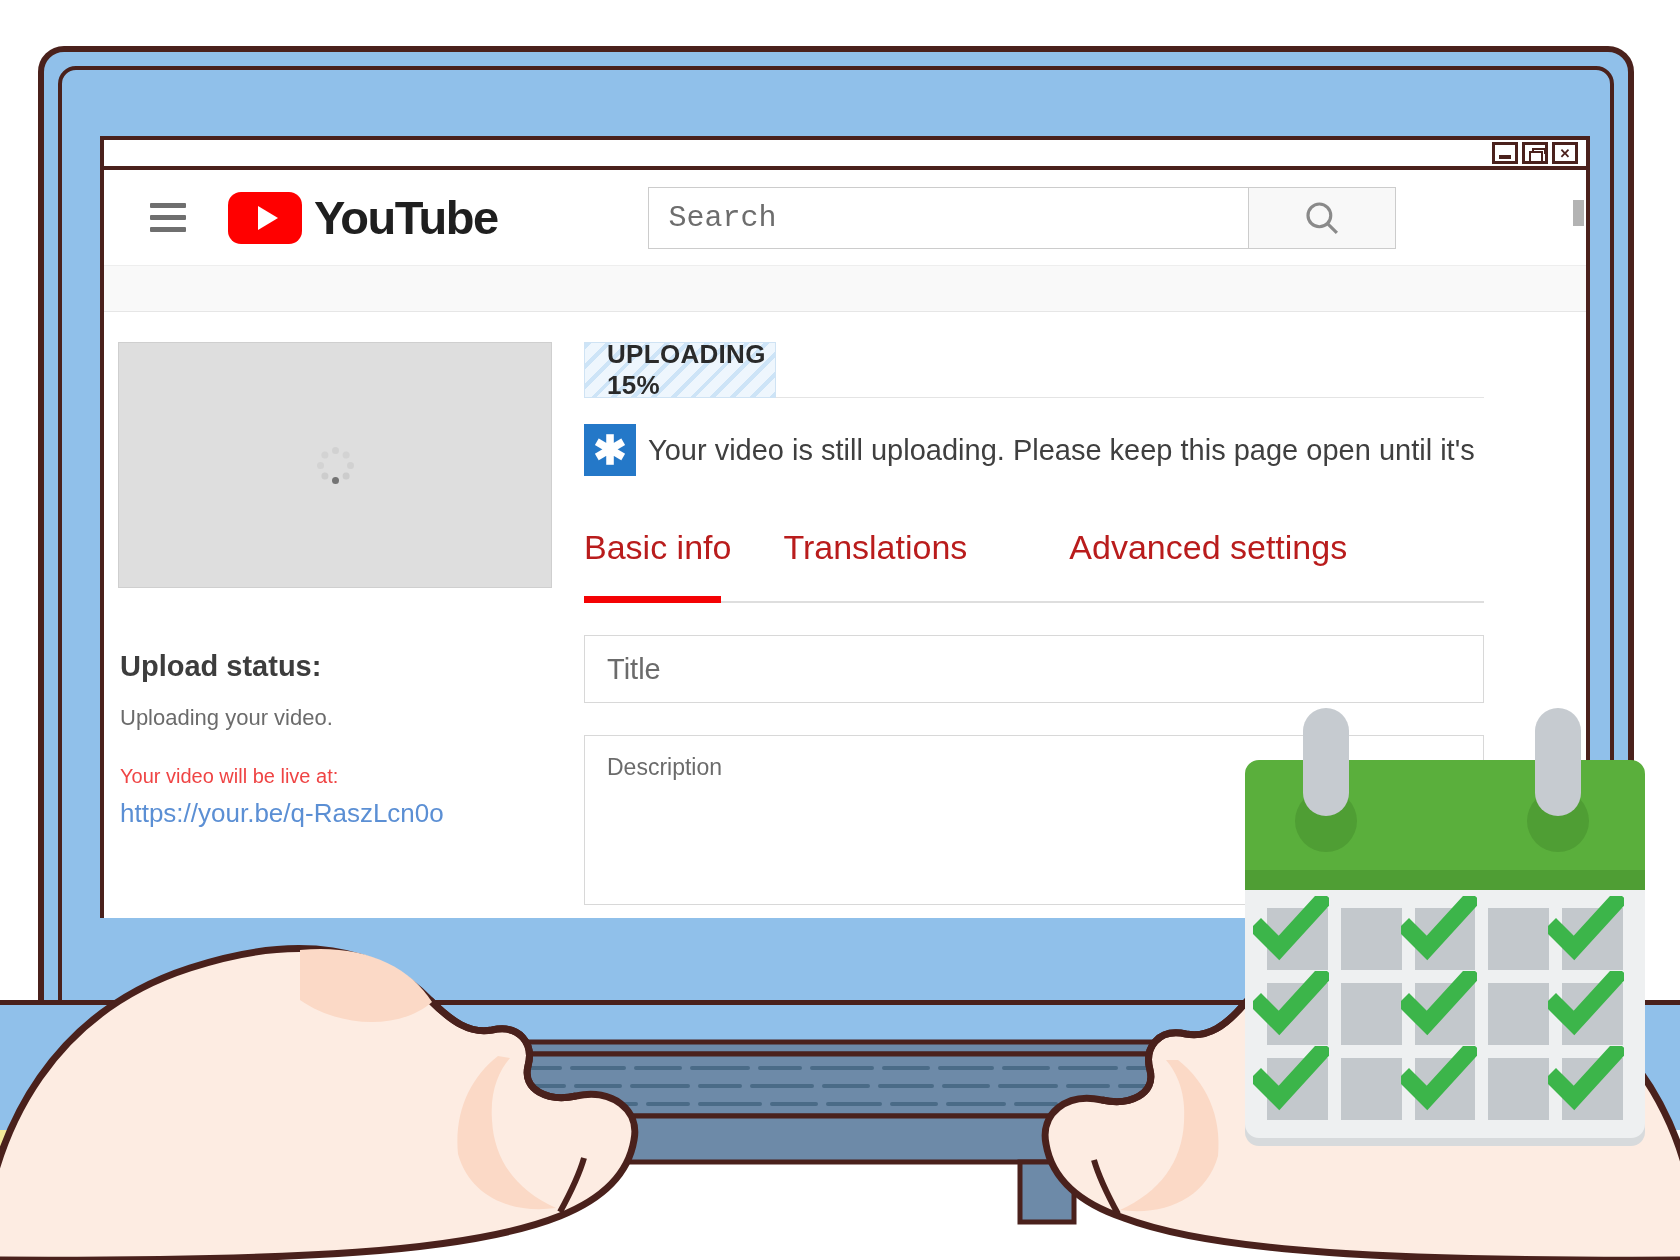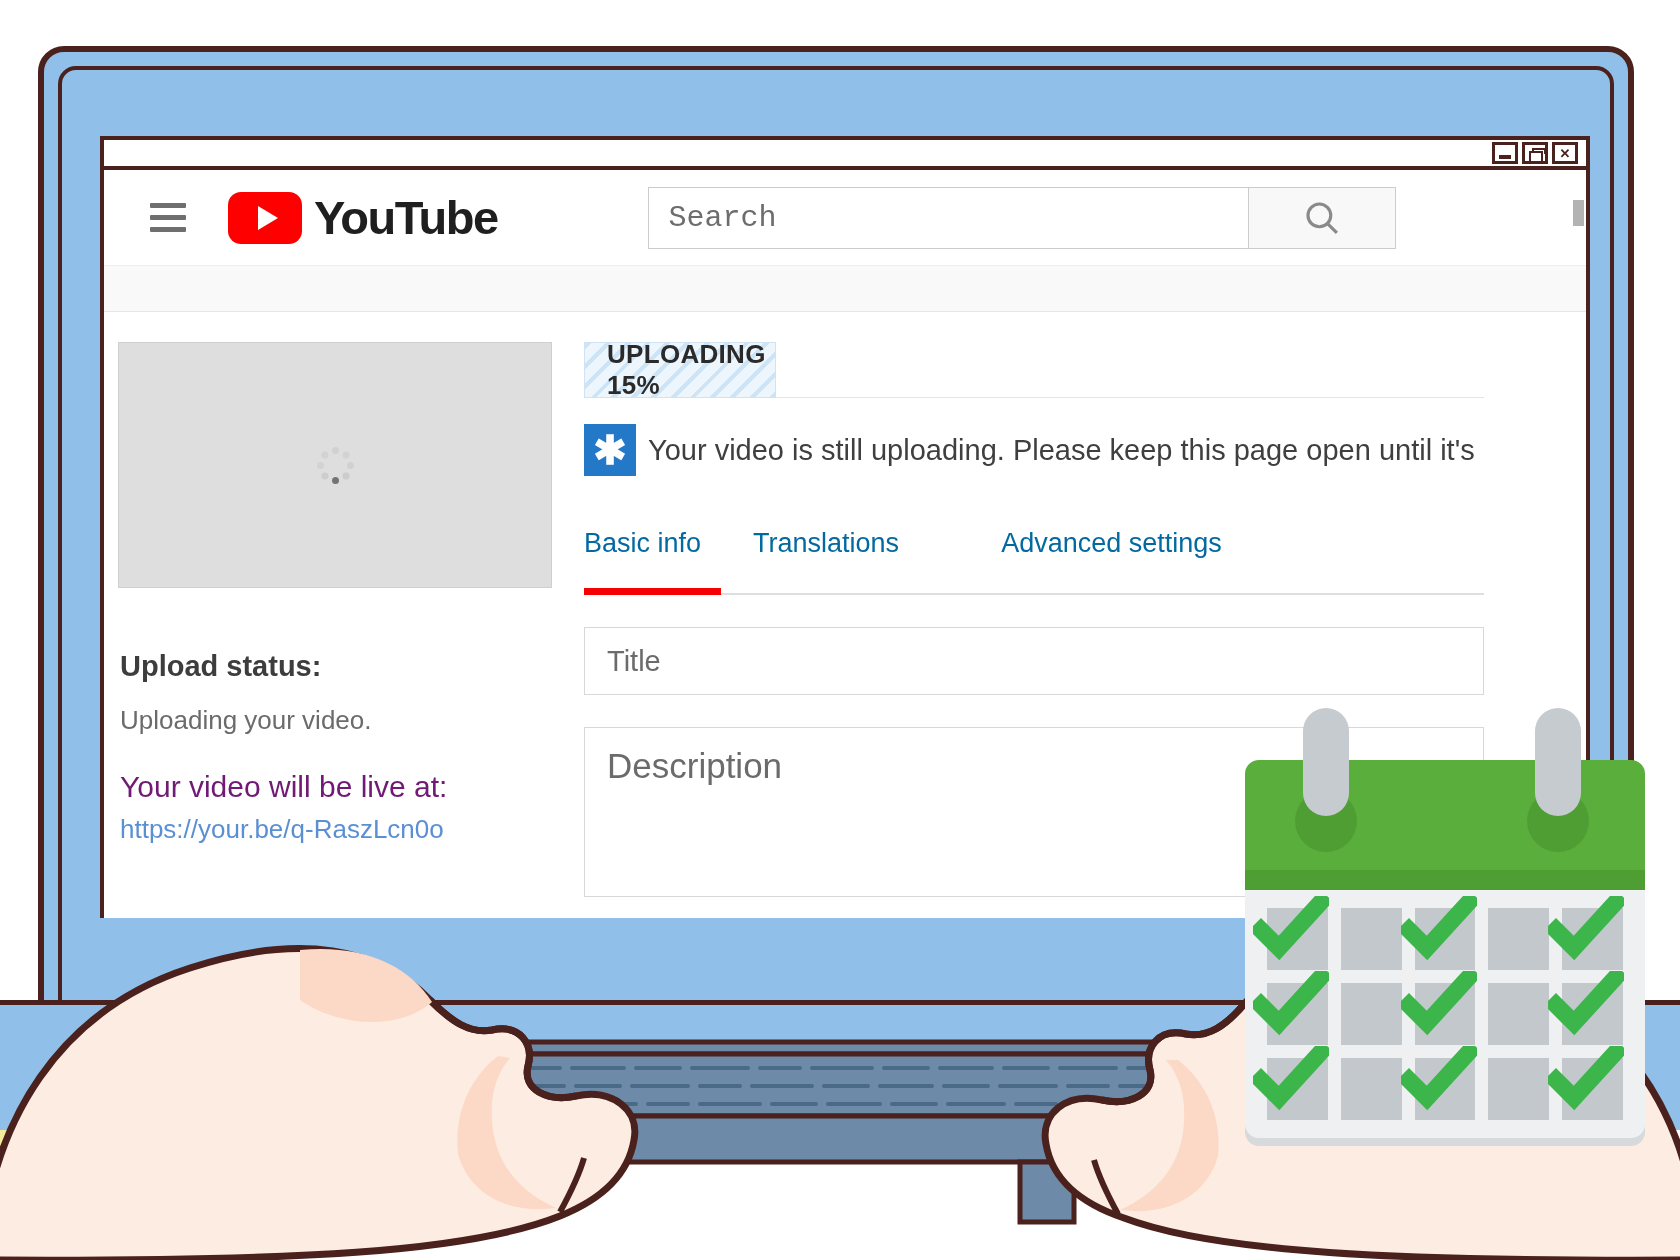--- a/index.html
+++ b/index.html
@@ -119,22 +119,22 @@
   }
   .spinner { position: relative; width: 36px; height: 36px; }
   .spinner i {
     position: absolute; width: 7px; height: 7px; border-radius: 50%;
     background: #b9b9b9; left: 50%; top: 50%; margin: -3.5px;
   }
 
   .upload-status-title {
     font-size: 29px; font-weight: bold; color: #3d3d3d; margin: 62px 0 0 6px;
   }
-  .upload-status-line { font-size: 26px; color: #6b6b6b; margin: 22px 0 0 6px; }
-  .live-at-label { font-size: 30px; color: #701a75; margin: 34px 0 0 6px; }
+  .upload-status-line { font-size: 22px; color: #6b6b6b; margin: 22px 0 0 6px; }
+  .live-at-label { font-size: 20px; color: #ef4444; margin: 34px 0 0 6px; }
   .live-at-link {
     font-size: 26px; color: #5b8fd4; margin: 10px 0 0 6px; display: block;
     text-decoration: none; cursor: pointer;
   }
 
   .col-right { flex: 1; padding-left: 0px; position: relative; }
 
   .progress-track {
     position: relative; width: 900px; height: 56px;
     background: #ffffff; border-bottom: 1px solid #e4e4e4;
@@ -157,21 +157,21 @@
     width: 52px; height: 52px; background: #2478c8; flex: 0 0 52px;
     display: flex; align-items: center; justify-content: center;
     color: #fff; font-size: 40px; line-height: 1; font-weight: bold;
   }
   .banner-text {
     font-size: 29px; color: #3f3f3f; margin-left: 12px; white-space: nowrap;
   }
 
   .tabs { display: flex; margin-top: 52px; }
   .tab {
-    font-size: 27px; color: #0369a1; cursor: pointer; white-space: nowrap;
+    font-size: 34px; color: #b91c1c; cursor: pointer; white-space: nowrap;
   }
   .tab.t2 { margin-left: 52px; }
   .tab.t3 { margin-left: 102px; }
   .tab-underline-row {
     margin-top: 34px; position: relative; width: 900px;
     border-bottom: 2px solid #dedede;
   }
   .tab-underline {
     position: absolute; left: 0; bottom: -2px; width: 170px; height: 7px;
     background: #f40204;
@@ -180,21 +180,21 @@
   .field-title {
     margin-top: 32px; width: 900px; height: 68px;
     border: 1px solid #d8d8d8; background: #fff;
     font-size: 29px; color: #6b6b6b; padding: 0 22px;
     font-family: "Liberation Sans", sans-serif; outline: none;
   }
   .field-title::placeholder { color: #6b6b6b; opacity: 1; }
   .field-desc {
     margin-top: 32px; width: 900px; height: 170px;
     border: 1px solid #d8d8d8; background: #fff;
-    font-size: 35px; color: #6b6b6b; padding: 18px 22px;
+    font-size: 23px; color: #6b6b6b; padding: 18px 22px;
     font-family: "Liberation Sans", sans-serif; resize: none; outline: none;
   }
   .field-desc::placeholder { color: #6b6b6b; opacity: 1; }
 
   .scrollbar-thumb {
     position: absolute; right: 2px; top: 60px; width: 11px; height: 26px;
     background: #b3b3b3;
   }
 
   

